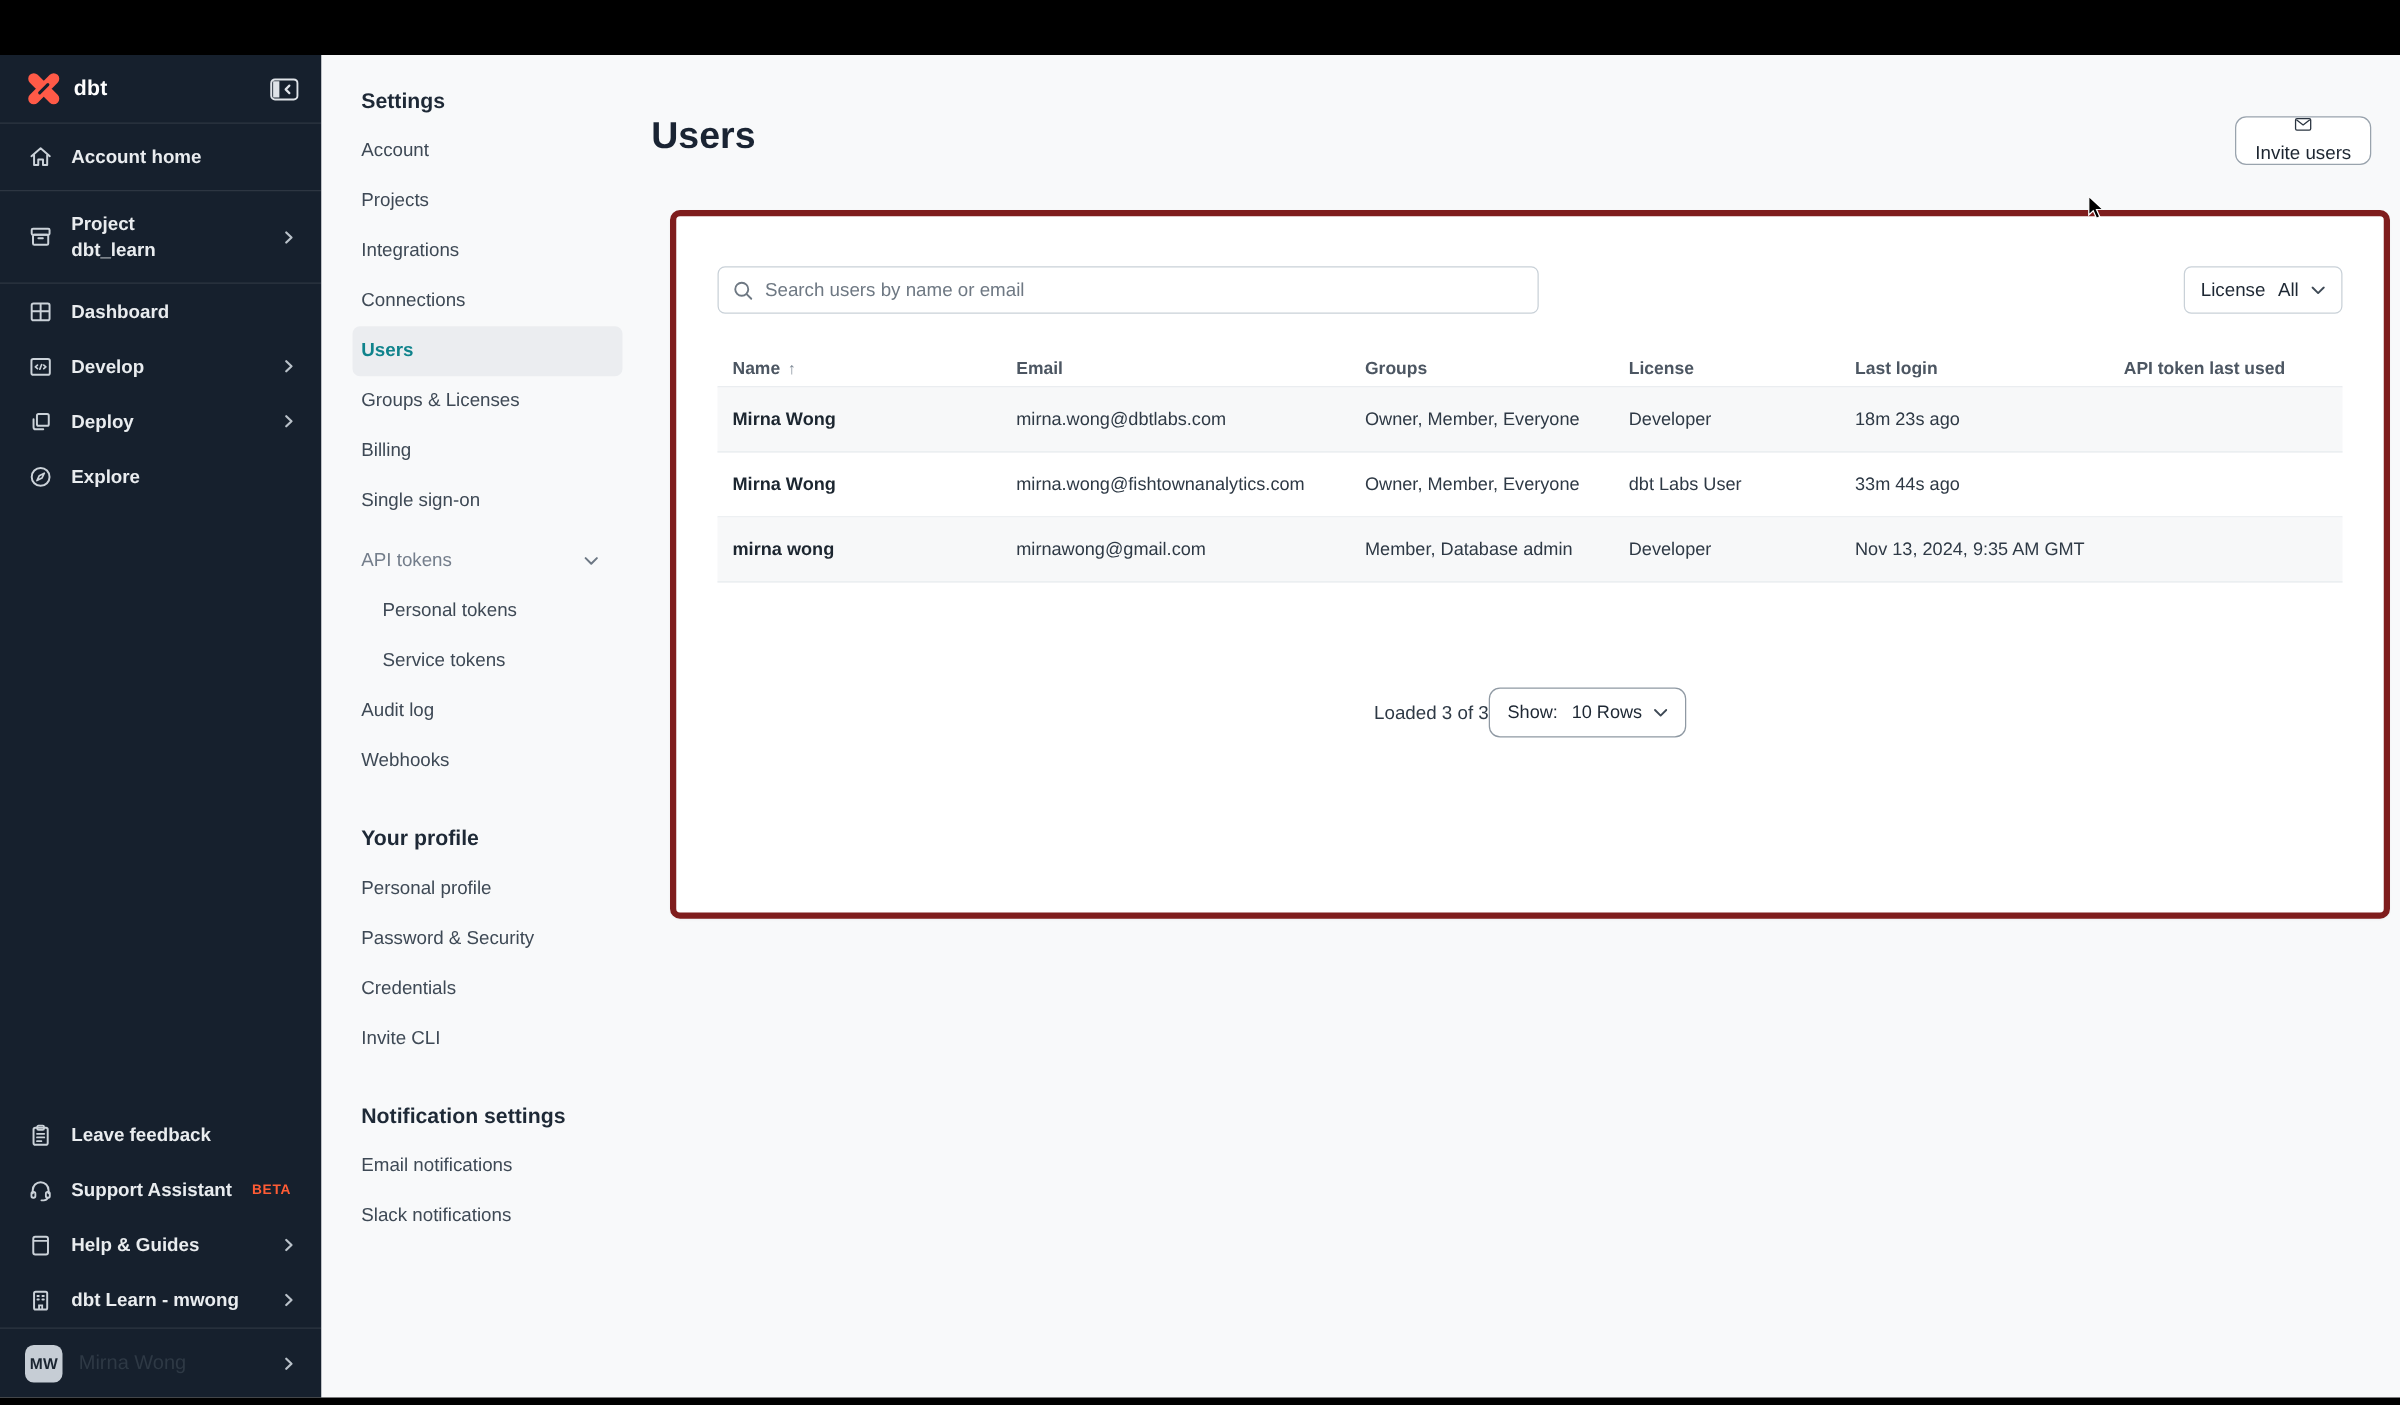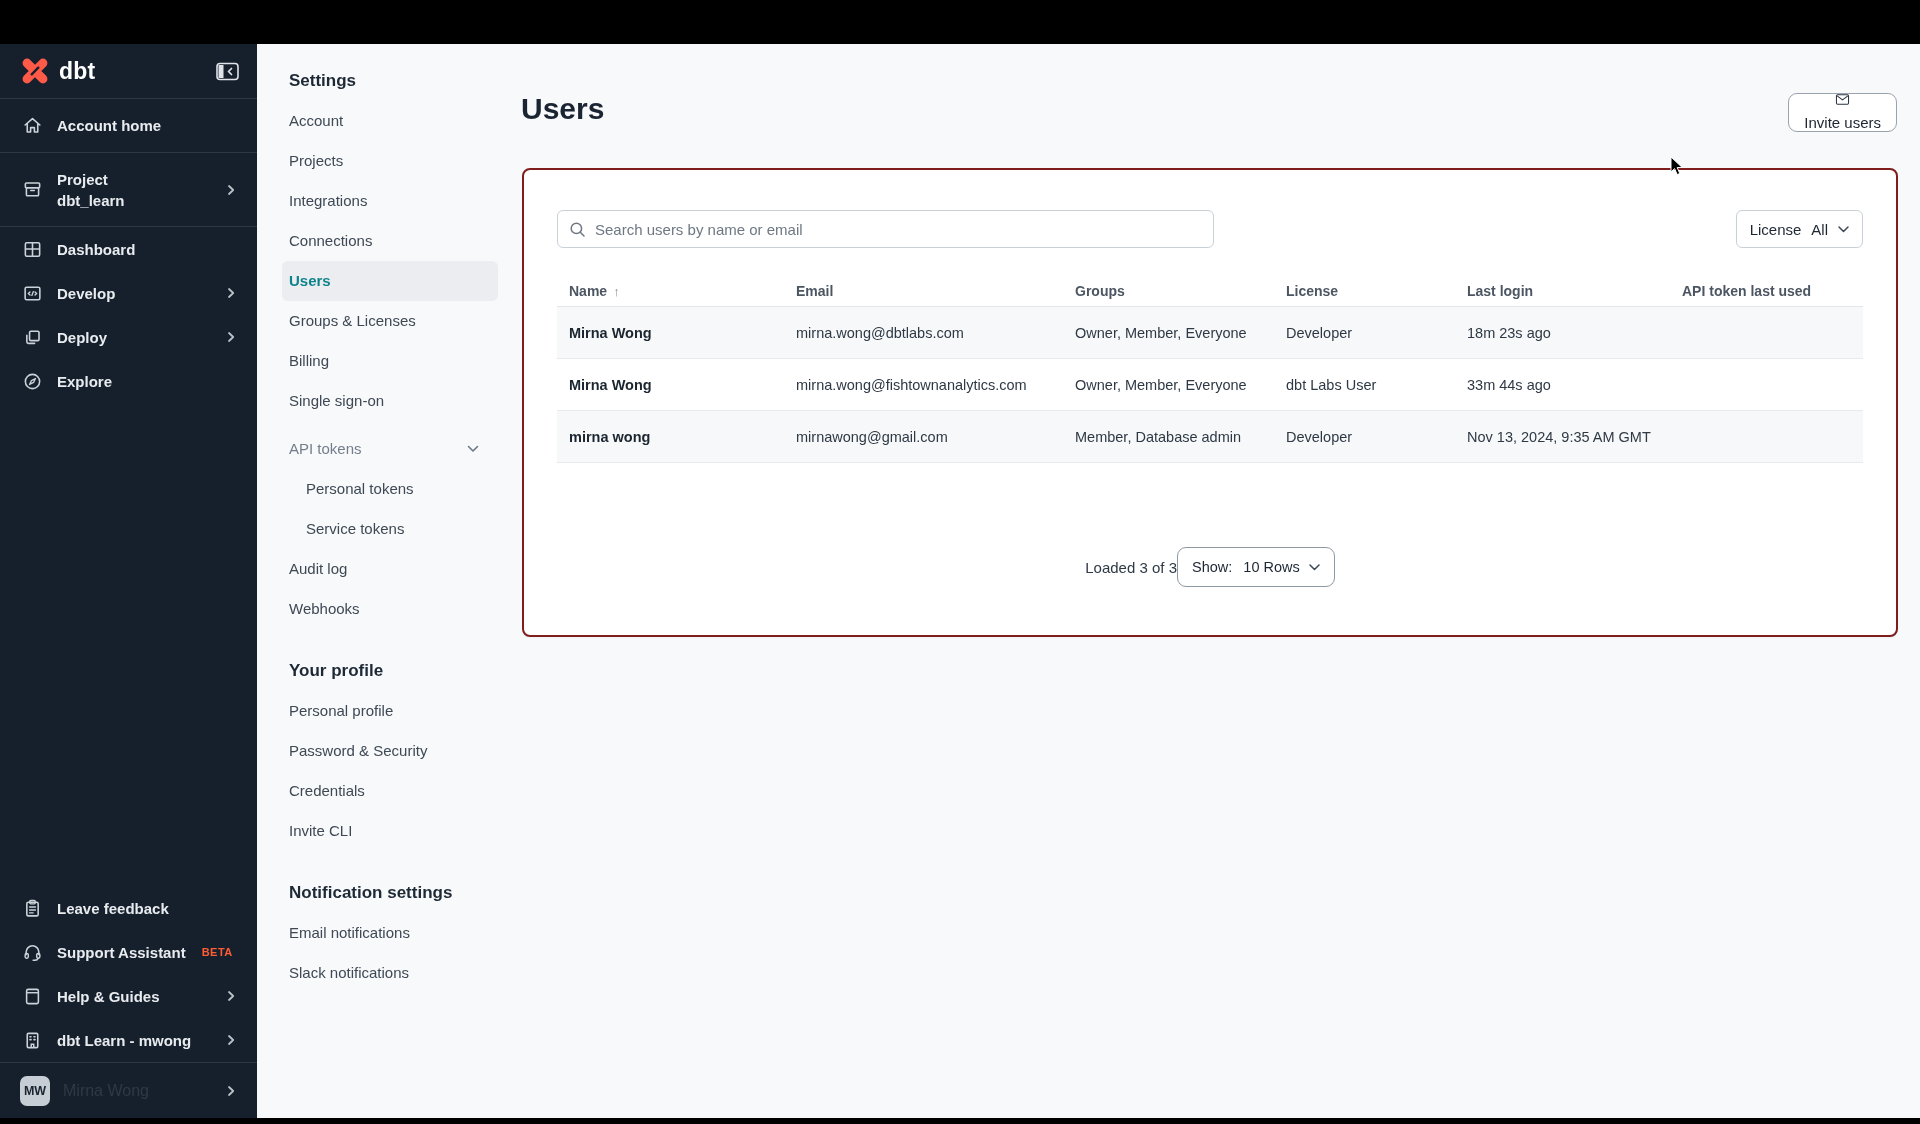--- a/index.html
+++ b/index.html
@@ -16,21 +16,21 @@
   
   .sidebar {
     position:absolute; top:44px; bottom:6px; left:0; width:257px;
     background:#16202D; display:flex; flex-direction:column;
   }
   .sb-header {
     height:55px; flex:0 0 55px; display:flex; align-items:center; justify-content:space-between;
     padding:0 18px 0 20px; border-bottom:1px solid rgba(255,255,255,.10);
   }
   .logo-group { display:flex; align-items:center; gap:9px; }
-  .logo-text { font-size:23px; font-weight:700; color:#FFFFFF; letter-spacing:.2px; }
+  .logo-text { font-size:17px; font-weight:700; color:#FFFFFF; letter-spacing:.2px; }
   .collapse-btn { display:flex; align-items:center; cursor:pointer; }
   .sb-item {
     display:flex; align-items:center; gap:14px; padding:0 18px 0 22px; cursor:pointer;
   }
   .sb-item .sb-label { font-size:15px; font-weight:600; color:#E9ECEF; }
   .sb-item .sb-sub { font-size:15px; font-weight:600; color:#E9ECEF; }
   .sb-chevron { margin-left:auto; display:flex; align-items:center; }
   .h54 { height:54px; flex:0 0 54px; border-bottom:1px solid rgba(255,255,255,.10); }
   .h74 { height:74px; flex:0 0 74px; border-bottom:1px solid rgba(255,255,255,.10); }
   .h44 { height:44px; flex:0 0 44px; }
@@ -62,22 +62,22 @@
   
   .main { position:absolute; left:520px; top:44px; right:0; bottom:6px; }
   .page-title { position:absolute; left:1px; top:48px; font-size:30px; font-weight:700; color:#1A2433; }
   .invite-btn {
     position:absolute; right:23px; top:49px; height:39px; padding:0 15px;
     background:#fff; border:1px solid #99A3AD; border-radius:9px;
     display:flex; align-items:center; gap:9px; cursor:pointer;
     font-size:15px; color:#1C2530;flex-direction:column;
   }
   .card {
-    position:absolute; left:2px; top:124px; width:1376px; height:469px;
-    background:#fff; border:2px solid #7f1d1d; border-radius:8px;
+    position:absolute; left:16px; top:124px; width:1376px; height:567px;
+    background:#fff; border:5px solid #7f1d1d; border-radius:8px;
     box-shadow:0 1px 2px rgba(16,24,40,.04);
     padding:40px 33px 0 33px;
   }
   .controls { display:flex; align-items:center; justify-content:space-between; height:38px; }
   .search-box {
     position:relative; width:657px; height:38px;
     border:1px solid #C9D1D8; border-radius:6px; background:#fff;
   }
   .search-box input {
     width:100%; height:100%; border:none; outline:none; background:transparent;

